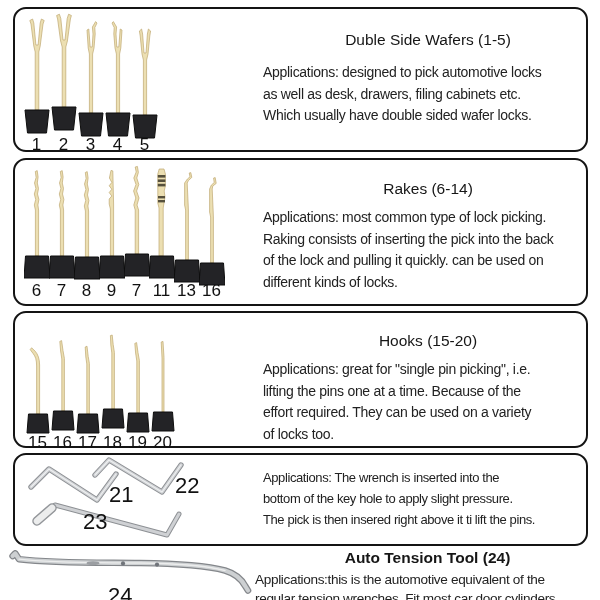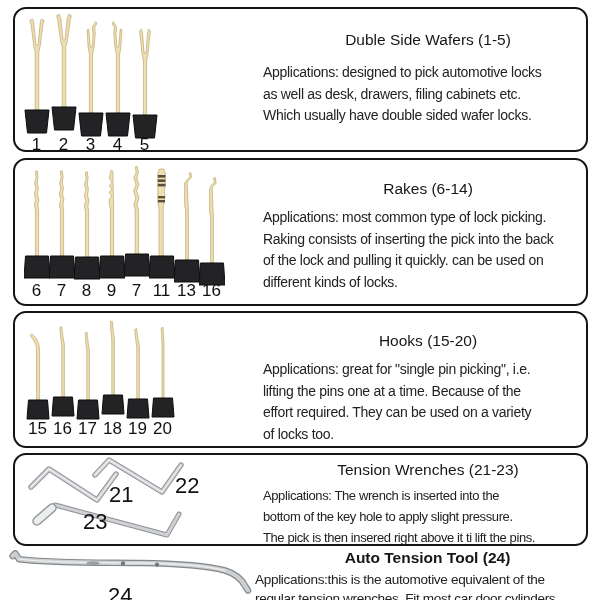--- a/index.html
+++ b/index.html
@@ -8,21 +8,21 @@
   .box{position:absolute;left:13px;width:575px;border:2px solid #141414;border-radius:13px;
        background:#fff;box-sizing:border-box;}
   .s0{top:7px;height:145px;}
   .s1{top:158px;height:148px;}
   .s2{top:311px;height:137px;}
   .s3{top:453px;height:93px;}
   .s4plain{position:absolute;left:0;top:548px;width:600px;height:52px;}
   .tools-row{position:absolute;display:flex;align-items:flex-start;}
   .s0 .tools-row{left:8px;top:3px;}
   .s1 .tools-row{left:9px;top:4px;}
-  .s2 .tools-row{left:10px;top:6px;}
+  .s2 .tools-row{left:10px;top:20px;}
   .tool{display:flex;flex-direction:column;align-items:center;}
   .tool .num{margin-top:5px;font-size:17px;line-height:17px;color:#111;}
   .tb{position:absolute;left:248px;width:330px;}
   .tb h3{margin:0;font-size:15.5px;font-weight:normal;text-align:center;color:#161616;}
   .tb p{margin:0;font-size:14px;line-height:21.5px;letter-spacing:-0.3px;white-space:pre-line;color:#222;}
   .s0 .tb{top:22px;} .s0 .tb p{margin-top:13px;}
   .s1 .tb{top:20px;} .s1 .tb p{margin-top:9px;}
   .s2 .tb{top:19px;} .s2 .tb p{margin-top:9px;}
   .s3 .tb{top:6px;}  .s3 .tb p{margin-top:6px;font-size:13px;letter-spacing:-0.4px;line-height:21px;}
   .wrench-area{position:absolute;left:6px;top:2px;}
@@ -228,21 +228,20 @@
           <path d="M18,62 L34,48 L146,78 L158,57" stroke="#cfd1d4" stroke-width="3"></path>
           <path d="M16,64 L31,51" stroke="#93969a" stroke-width="9.5"></path>
           <path d="M16,64 L31,51" stroke="#eceded" stroke-width="6.5"></path>
         </g>
       </svg>
       <span class="wlabel wl21">21</span>
       <span class="wlabel wl22">22</span>
       <span class="wlabel wl23">23</span>
     </div>
     <div class="tb">
-      <h3>Tension Wrenches (21-23)</h3>
       <p>Applications: The wrench is inserted into the
 bottom of the key hole to apply slight pressure.
 The pick is then insered right above it ti lift the pins.</p>
     </div>
   </section>
 
   <section class="s4plain">
     <div class="tool-area">
       <svg width="270" height="46" viewBox="0 0 270 46">
         <g fill="none" stroke-linejoin="round" stroke-linecap="round">

